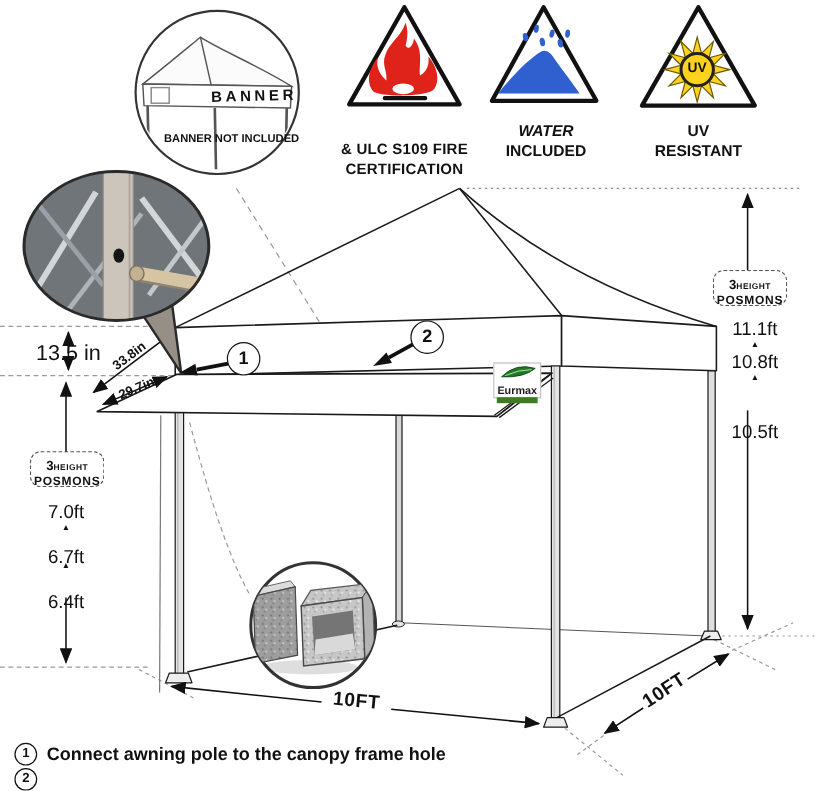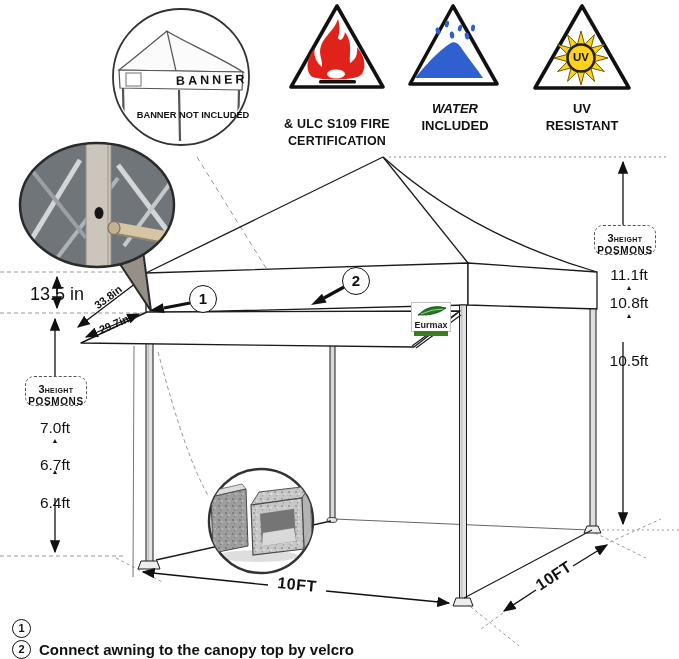--- a/index.html
+++ b/index.html
@@ -249,19 +249,19 @@
 <div class="lbl h-val ctr" style="left:601px;top:322px;margin-top:30px;">10.5ft</div>
 
 <div class="lbl ft-label ctr rot" style="left:266px;top:576px;width:62px;transform:rotate(5.5deg);">10FT</div>
 <div class="lbl ft-label ctr rot" style="left:524px;top:567px;width:60px;transform:rotate(-33.5deg);">10FT</div>
 
 <div class="callout" style="left:189px;top:285px;">1</div>
 <div class="callout" style="left:342px;top:267px;">2</div>
 
 <div class="step-row" style="left:12px;top:619px;">
   <span class="step-num">1</span>
+  <span class="step-text">Connect awning pole to the canopy frame hole</span>
 </div>
 <div class="step-row" style="left:12px;top:640px;">
   <span class="step-num">2</span>
-  <span class="step-text">Connect awning to the canopy top by velcro</span>
 </div>
 
 </div>
 
 </body></html>

